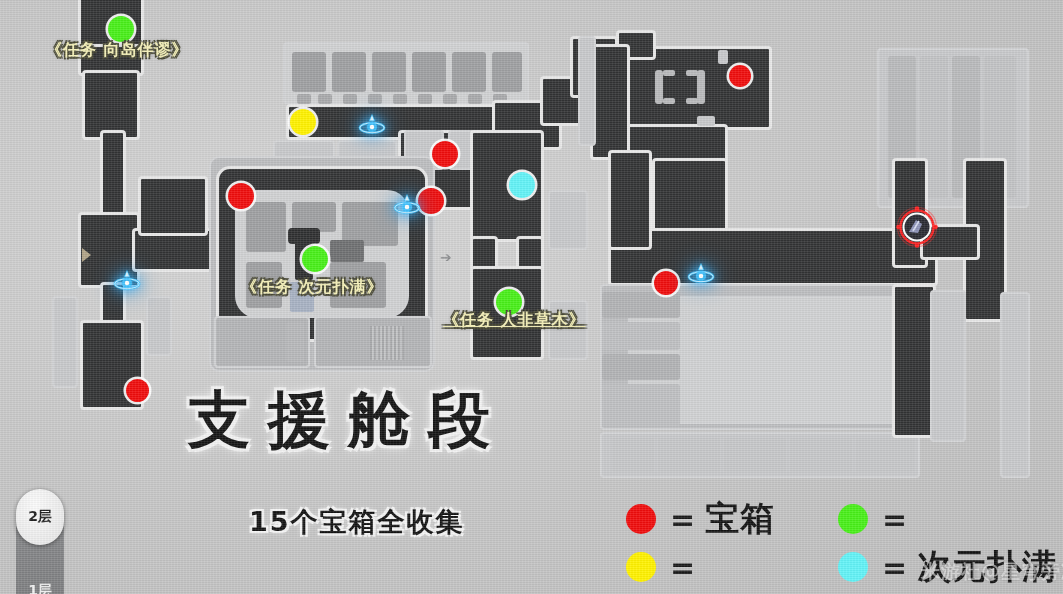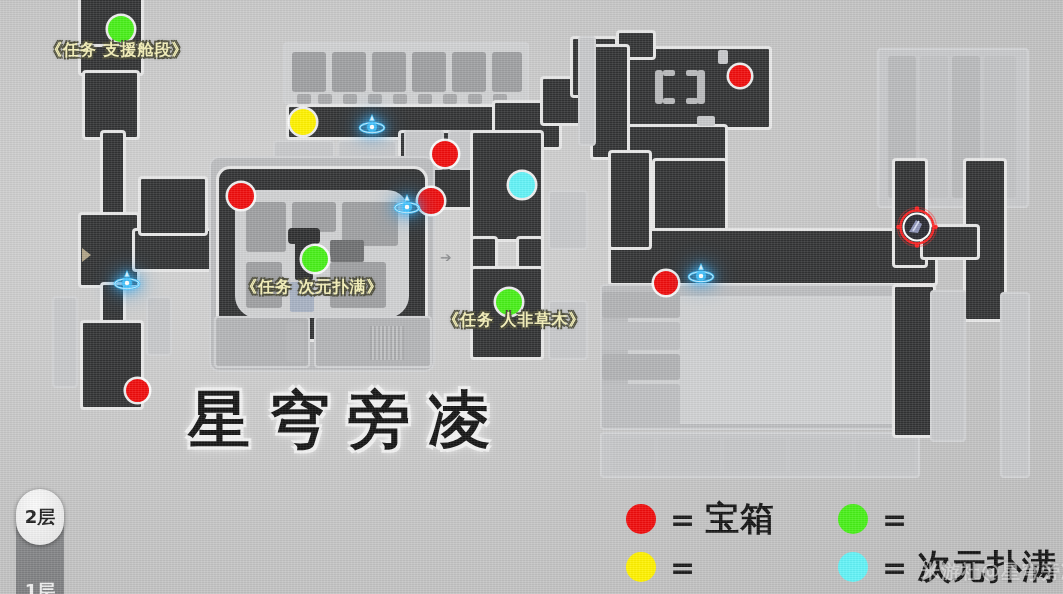--- a/index.html
+++ b/index.html
@@ -81,21 +81,21 @@
          font-family:"DejaVu Sans", sans-serif;white-space:nowrap;}
   
   #floors{
     position:absolute;left:16px;top:489px;width:48px;height:130px;
     background:linear-gradient(180deg,#8b8c8e,#7b7c7e);
     border-radius:24px;
   }
   .floorbtn{
     position:absolute;left:0;width:48px;height:56px;border-radius:24px;
     display:flex;align-items:center;justify-content:center;
-    font-size:18px;font-weight:700;color:#3a3a3a;
+    font-size:14px;font-weight:700;color:#3a3a3a;
     font-family:"DejaVu Sans", sans-serif;
   }
   .floorbtn.active{
     background:radial-gradient(ellipse at 40% 30%,#fbfbfb,#e4e4e4);
     box-shadow:0 1px 4px rgba(0,0,0,.45);color:#222;
   }
   .floorbtn.idle{color:#efefef;}
   #watermark{
     position:absolute;left:921px;top:559px;
     font-size:19px;font-weight:700;color:rgba(250,250,250,.55);
@@ -298,26 +298,27 @@
           <path d="M17 25 L23 15" stroke="#d6dbf0" stroke-width="1.6"></path>
           <circle cx="21" cy="2.5" r="2.3" fill="#ff2222"></circle>
           <circle cx="21" cy="39.5" r="2.3" fill="#ff2222"></circle>
           <circle cx="2.5" cy="21" r="2.3" fill="#ff2222"></circle>
           <circle cx="39.5" cy="21" r="2.3" fill="#ff2222"></circle>
         </svg>
       </div>
     </div>
 
   <div id="quest-labels" style="position:absolute;inset:0;">
-      <div class="qlabel" style="left: 46px; top: 40px;">《任务 支援舱段》</div>
+      <div class="qlabel" style="left: 46px; top: 40px;">《任务 向岛伴谬》</div>
       <div class="qlabel" style="left: 241px; top: 277px;">《任务 次元扑满》</div>
-      <div class="qlabel" style="left: 443px; top: 310px;">《任务 人非草木》</div>
+      <div class="qlabel" style="left: 443px; top: 310px; text-decoration: underline;">《任务 人非草木》</div>
     </div>
 
-  <div id="big-title">星穹旁凌</div>
+  <div id="big-title">支援舱段</div>
+  <div id="subtitle">15个宝箱全收集</div>
 
   <div id="legend">
       <div class="lrow">
         <div class="litem">
           <div class="lswatch" style="background: rgb(240, 13, 13);"></div>
           <div class="leq">=</div>
           <div class="ltext">宝箱</div>
         </div>
         <div class="litem">
           <div class="lswatch" style="background: rgb(73, 240, 25);"></div>

